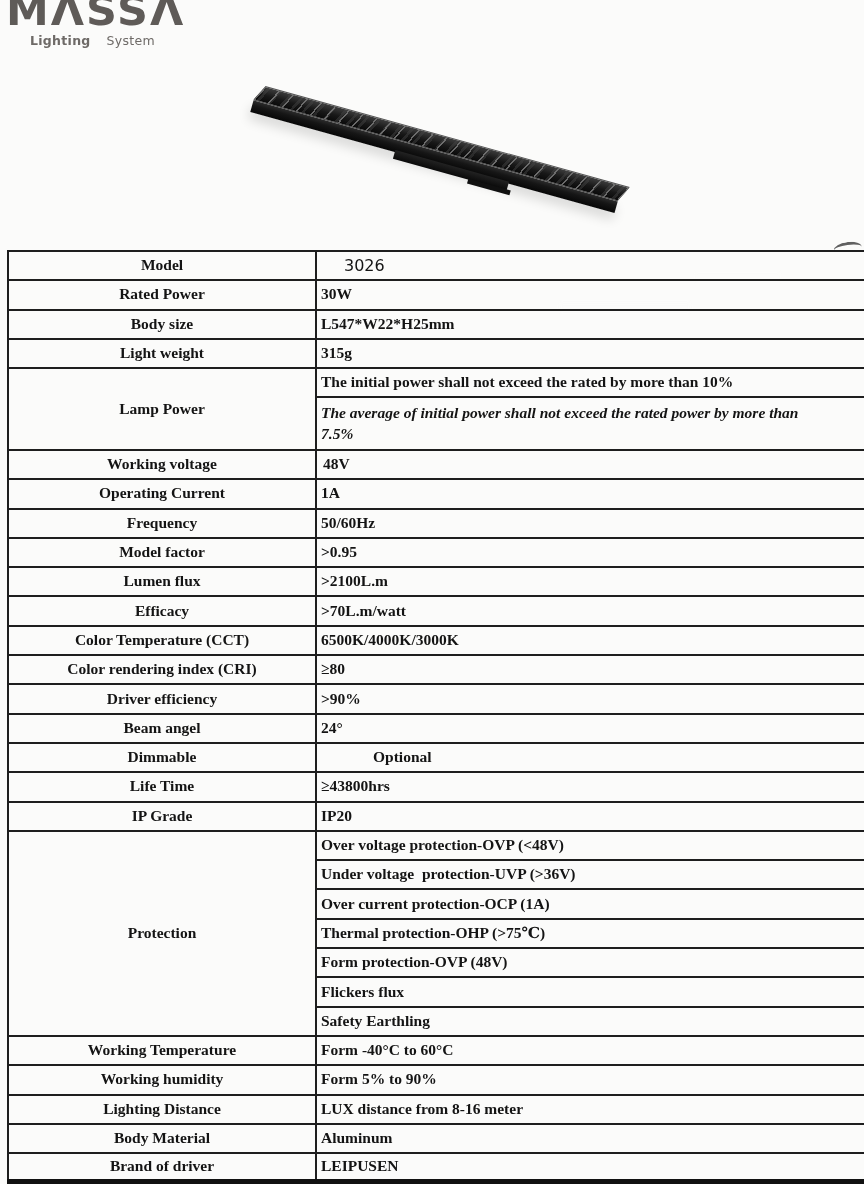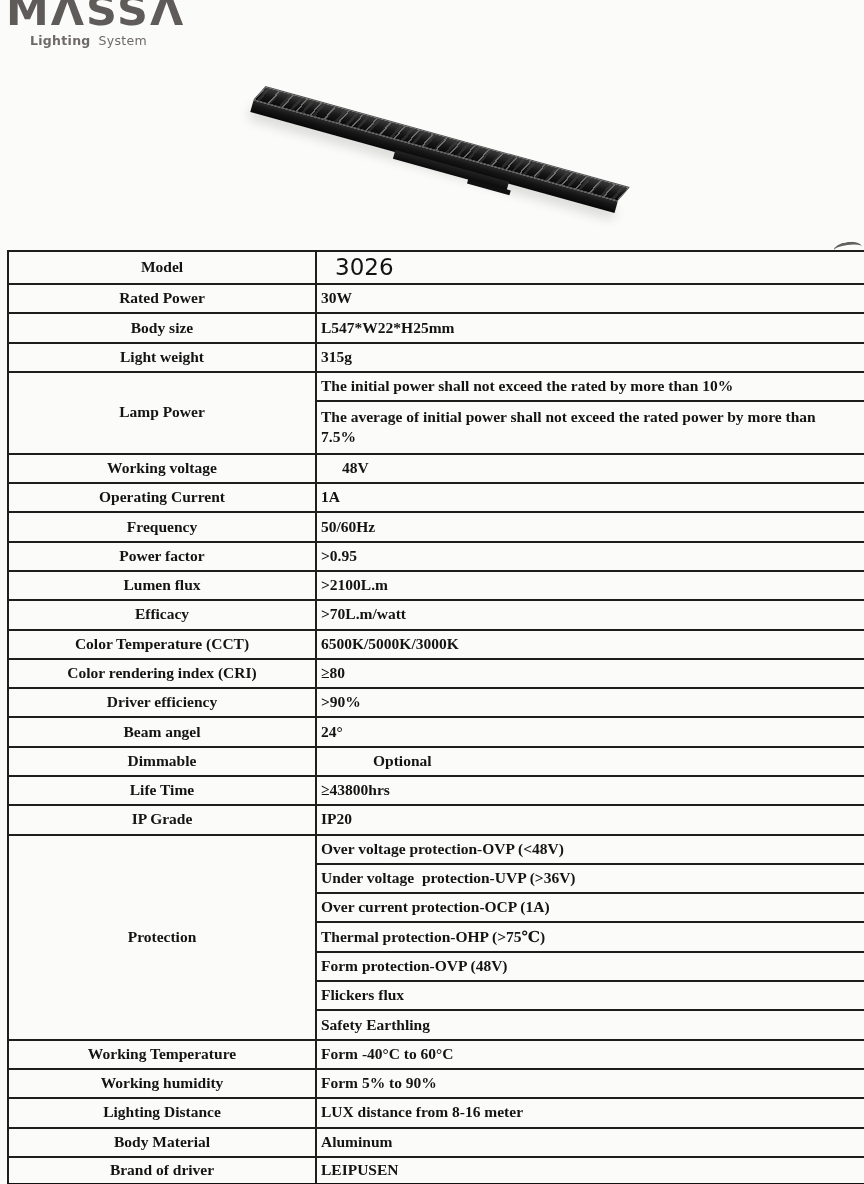--- a/index.html
+++ b/index.html
@@ -13,21 +13,21 @@
     position:absolute;top:-13px;left:6px;
     font-family:"DejaVu Sans","Liberation Sans",sans-serif;
     font-weight:bold;font-size:43px;letter-spacing:2px;
     color:#5f5b58;transform:scaleY(.95);transform-origin:top left;
   }
   .tagline{
     position:absolute;top:33px;left:30px;
     font-family:"DejaVu Sans","Liberation Sans",sans-serif;
     font-size:12.5px;color:#6e6a67;letter-spacing:.3px;
   }
-  .tagline .bold{font-weight:bold;margin-right:8px;}
+  .tagline .bold{font-weight:bold;margin-right:16px;}
   
   .product{
     position:absolute;left:258px;top:84px;width:378px;
     transform:rotate(15.5deg);transform-origin:0 0;
   }
   .face-top{
     height:15px;position:relative;
     transform:skewX(-26deg);transform-origin:0 100%;
     background-image:
       repeating-linear-gradient(90deg, rgba(120,120,120,.85) 0 1.6px, rgba(0,0,0,0) 1.6px 14.5px),
@@ -63,27 +63,27 @@
   table{width:100%;border-collapse:collapse;table-layout:fixed;}
   col.c-label{width:308px;}
   td{
     border:2px solid #1e1e1e;padding:0;vertical-align:middle;
     font-weight:bold;font-size:15.5px;line-height:1.35;
     overflow:visible;
   }
   td.value{border-right:none;padding-left:4px;white-space:pre;}
   td.label{text-align:center;}
   tr{height:29.3px;}
-  tr.tall{height:52.5px;}
+  tr.tall{height:52.5px;font-style:italic;}
   tr.last td{border-bottom:6px solid #111;}
   td.model{
     font-family:"DejaVu Sans","Liberation Sans",sans-serif;
-    font-weight:500;font-size:23px;padding-left:18px;
-  }
-  td.ind-sm{padding-left:25px;margin-top:44px;}
+    font-weight:500;font-size:16px;padding-left:27px;
+  }
+  td.ind-sm{padding-left:6px;margin-top:44px;}
   td.ind-lg{padding-left:56px;}
 </style>
 </head>
 <body>
 
 <div class="logo">MΛSSΛ</div>
 <div class="tagline">
   <span class="bold">Lighting</span><span>System</span>
 </div>
 
@@ -135,34 +135,34 @@
     </tr>
     <tr>
       <td class="label">Operating Current</td>
       <td class="value">1A</td>
     </tr>
     <tr>
       <td class="label">Frequency</td>
       <td class="value">50/60Hz</td>
     </tr>
     <tr>
-      <td class="label">Power factor</td>
+      <td class="label">Model factor</td>
       <td class="value">&gt;0.95</td>
     </tr>
     <tr>
       <td class="label">Lumen flux</td>
       <td class="value">&gt;2100L.m</td>
     </tr>
     <tr>
       <td class="label">Efficacy</td>
       <td class="value">&gt;70L.m/watt</td>
     </tr>
     <tr>
       <td class="label">Color Temperature (CCT)</td>
-      <td class="value">6500K/5000K/3000K</td>
+      <td class="value">6500K/4000K/3000K</td>
     </tr>
     <tr>
       <td class="label">Color rendering index (CRI)</td>
       <td class="value">≥80</td>
     </tr>
     <tr>
       <td class="label">Driver efficiency</td>
       <td class="value">&gt;90%</td>
     </tr>
     <tr>

